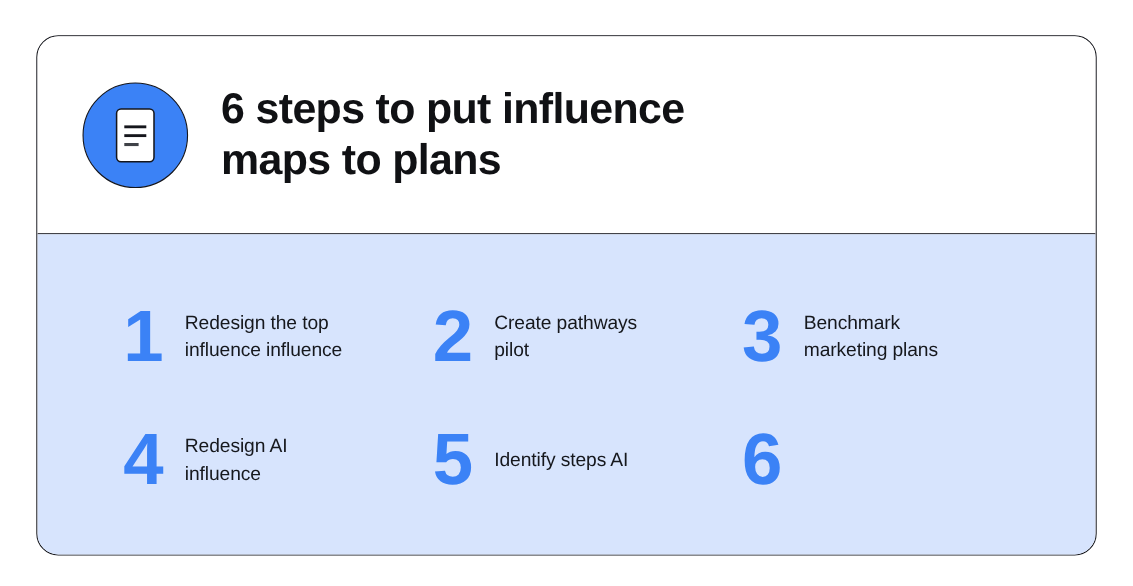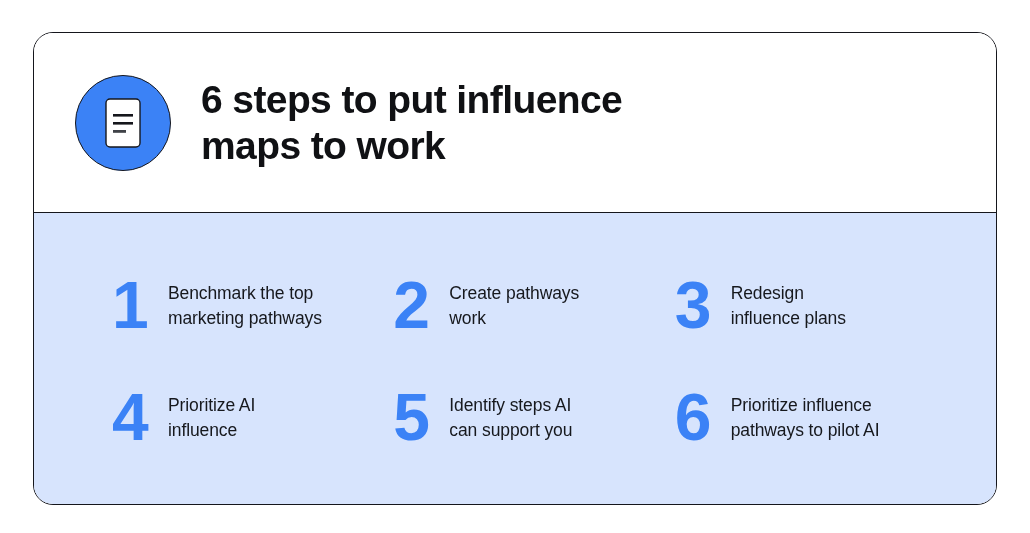--- a/index.html
+++ b/index.html
@@ -115,73 +115,68 @@
         <svg class="doc-glyph" width="42" height="52" viewBox="0 0 42 52" aria-hidden="true">
           <rect x="4" y="2" width="34" height="48" rx="4" ry="4" fill="#ffffff" stroke="#15161c" stroke-width="1.4"></rect>
           <rect x="11" y="17" width="20" height="2.6" fill="#15161c"></rect>
           <rect x="11" y="25" width="20" height="2.6" fill="#15161c"></rect>
           <rect x="11" y="33" width="13" height="2.8" fill="#3f4248"></rect>
         </svg>
       </div>
 
       <div class="header-title">
         <span class="tl">6 steps to put influence</span>
-        <span class="tl">maps to work</span>
+        <span class="tl">maps to plans</span>
       </div>
 
     </div>
 
     <div class="card-body">
       <div class="steps-grid">
 
         <div class="step">
           <div class="step-num">1</div>
           <div class="step-text">
-            <span class="ln">Benchmark the top</span>
-            <span class="ln">marketing pathways</span>
+            <span class="ln">Redesign the top</span>
+            <span class="ln">influence influence</span>
           </div>
         </div>
 
         <div class="step">
           <div class="step-num">2</div>
           <div class="step-text">
             <span class="ln">Create pathways</span>
-            <span class="ln">work</span>
+            <span class="ln">pilot</span>
           </div>
         </div>
 
         <div class="step">
           <div class="step-num">3</div>
           <div class="step-text">
-            <span class="ln">Redesign</span>
-            <span class="ln">influence plans</span>
+            <span class="ln">Benchmark</span>
+            <span class="ln">marketing plans</span>
           </div>
         </div>
 
         <div class="step">
           <div class="step-num">4</div>
           <div class="step-text">
-            <span class="ln">Prioritize AI</span>
+            <span class="ln">Redesign AI</span>
             <span class="ln">influence</span>
           </div>
         </div>
 
         <div class="step">
           <div class="step-num">5</div>
           <div class="step-text">
             <span class="ln">Identify steps AI</span>
-            <span class="ln">can support you</span>
           </div>
         </div>
 
         <div class="step">
           <div class="step-num">6</div>
-          <div class="step-text">
-            <span class="ln">Prioritize influence</span>
-            <span class="ln">pathways to pilot AI</span>
-          </div>
         </div>
 
       </div>
     </div>
 
   </div>
 </div>
 
 </body></html>

